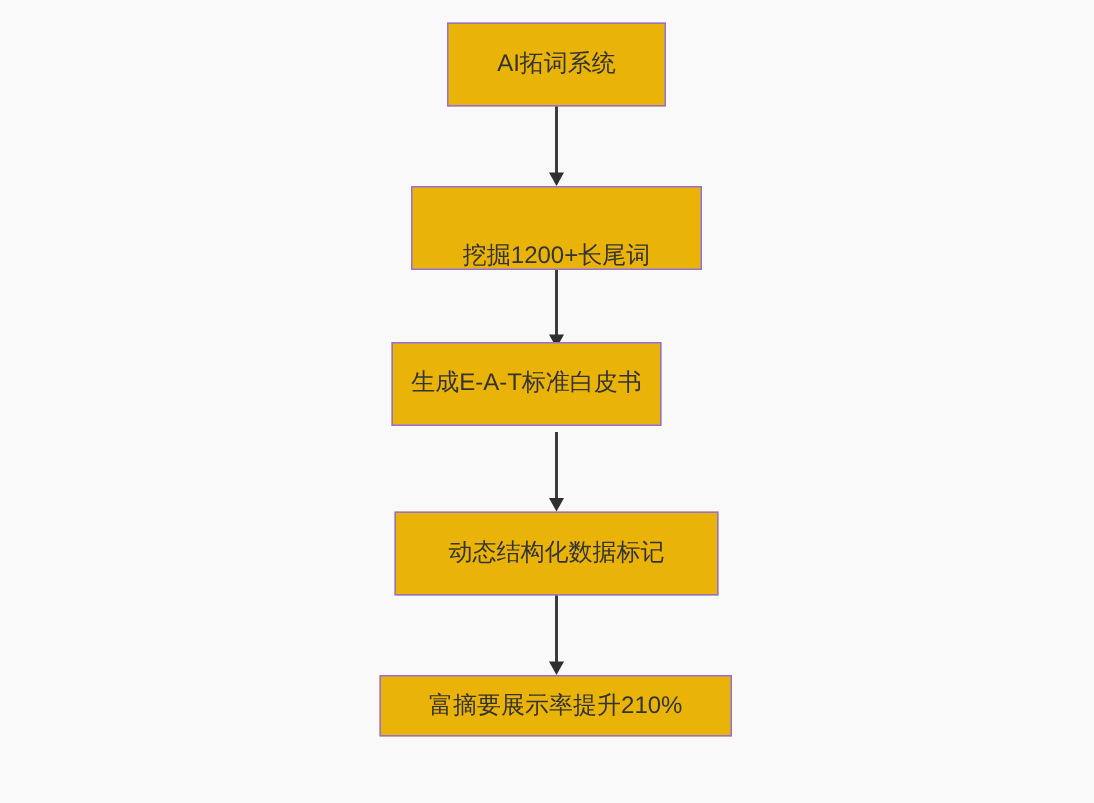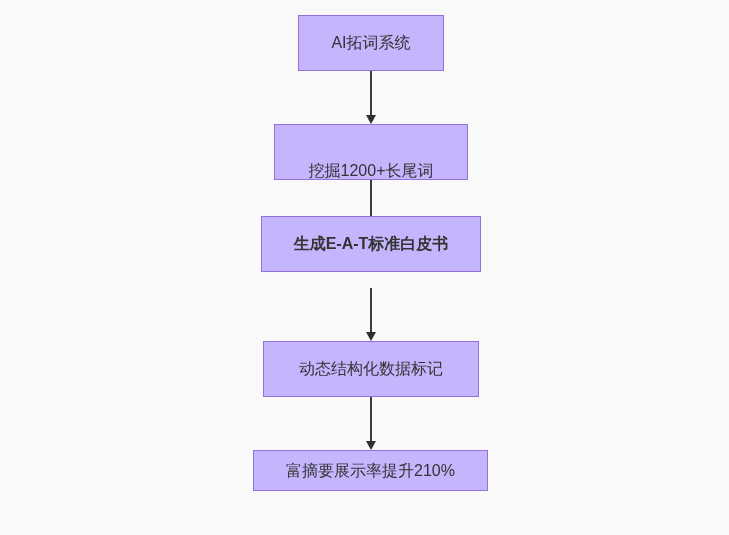--- a/index.html
+++ b/index.html
@@ -11,34 +11,34 @@
   .stage {
     position: relative;
     width: 729px;
     height: 535px;
     background: #f9f9f9;
     overflow: hidden;
   }
   .node {
     position: absolute;
     box-sizing: border-box;
-    background: #c4b5fd;
+    background: #eab308;
     border: 1px solid #9370DB;
     color: #333333;
     font-size: 16px;
     line-height: 1;
     display: flex;
     align-items: center;
     justify-content: center;
     text-align: center;
     white-space: nowrap;
   }
   .node-0 { left: 298px; top: 15px;  width: 146px; height: 56px; }
   .node-1 { left: 274px; top: 124px; width: 194px; height: 56px; align-items: flex-end; }
-  .node-2 { left: 261px; top: 216px; width: 220px; height: 56px; font-weight: bold; }
+  .node-2 { left: 261px; top: 228px; width: 180px; height: 56px; }
   .node-3 { left: 263px; top: 341px; width: 216px; height: 56px; font-family: Liberation Serif, serif; }
   .node-4 { left: 253px; top: 450px; width: 235px; height: 41px; }
 
   .edge {
     position: absolute;
     left: 365px;           
     width: 12px;
     display: flex;
     flex-direction: column;
     align-items: center;

